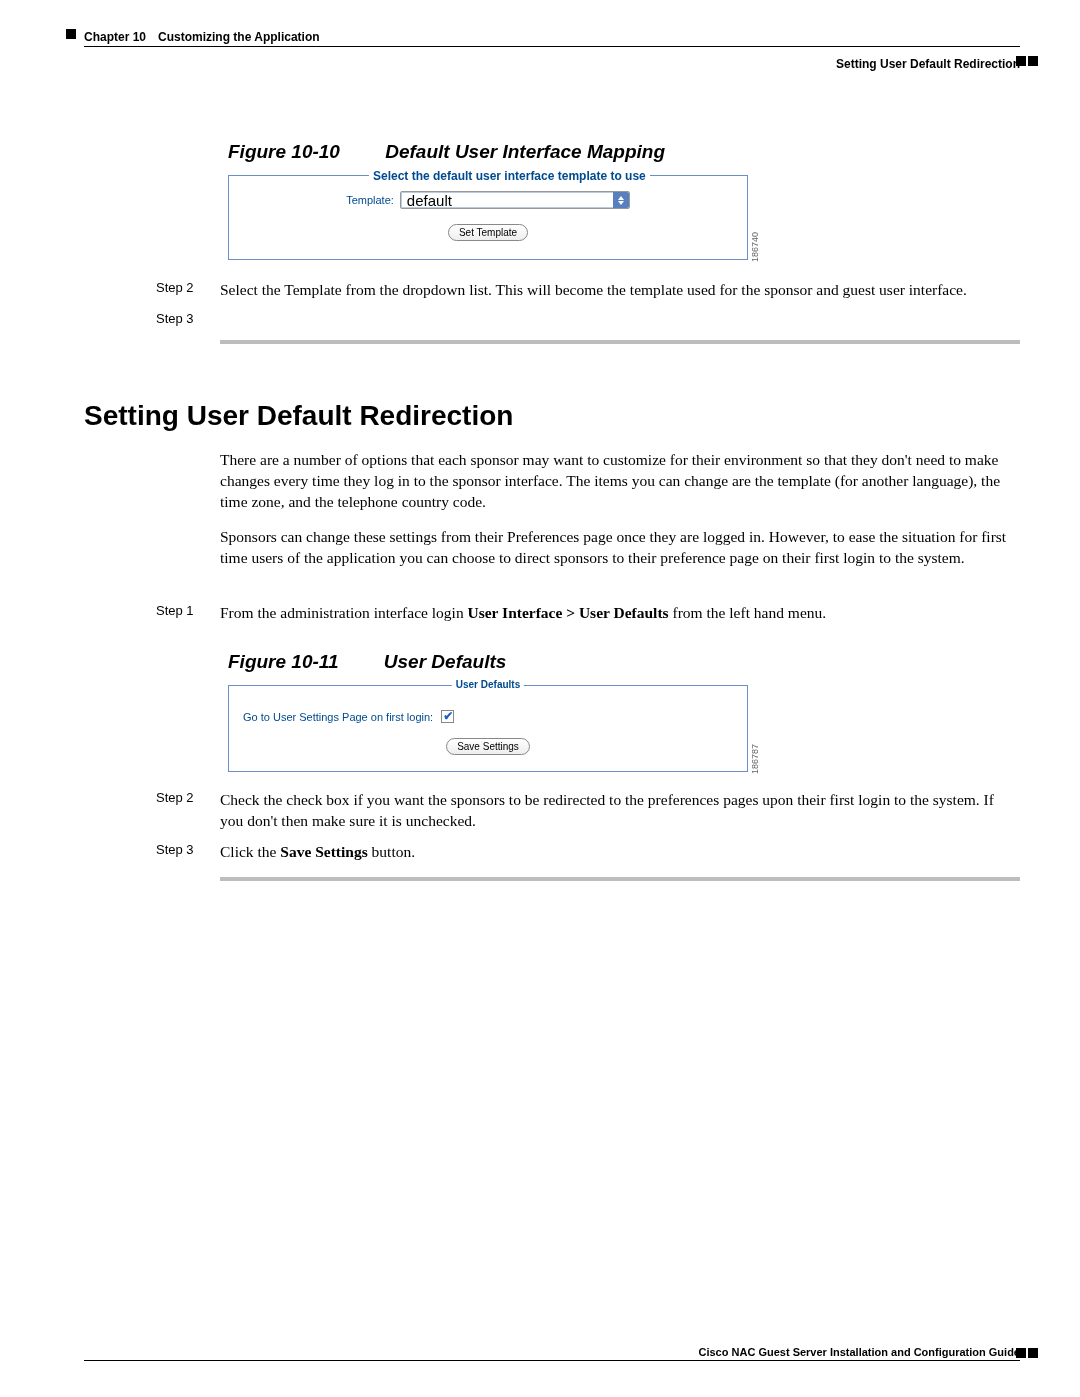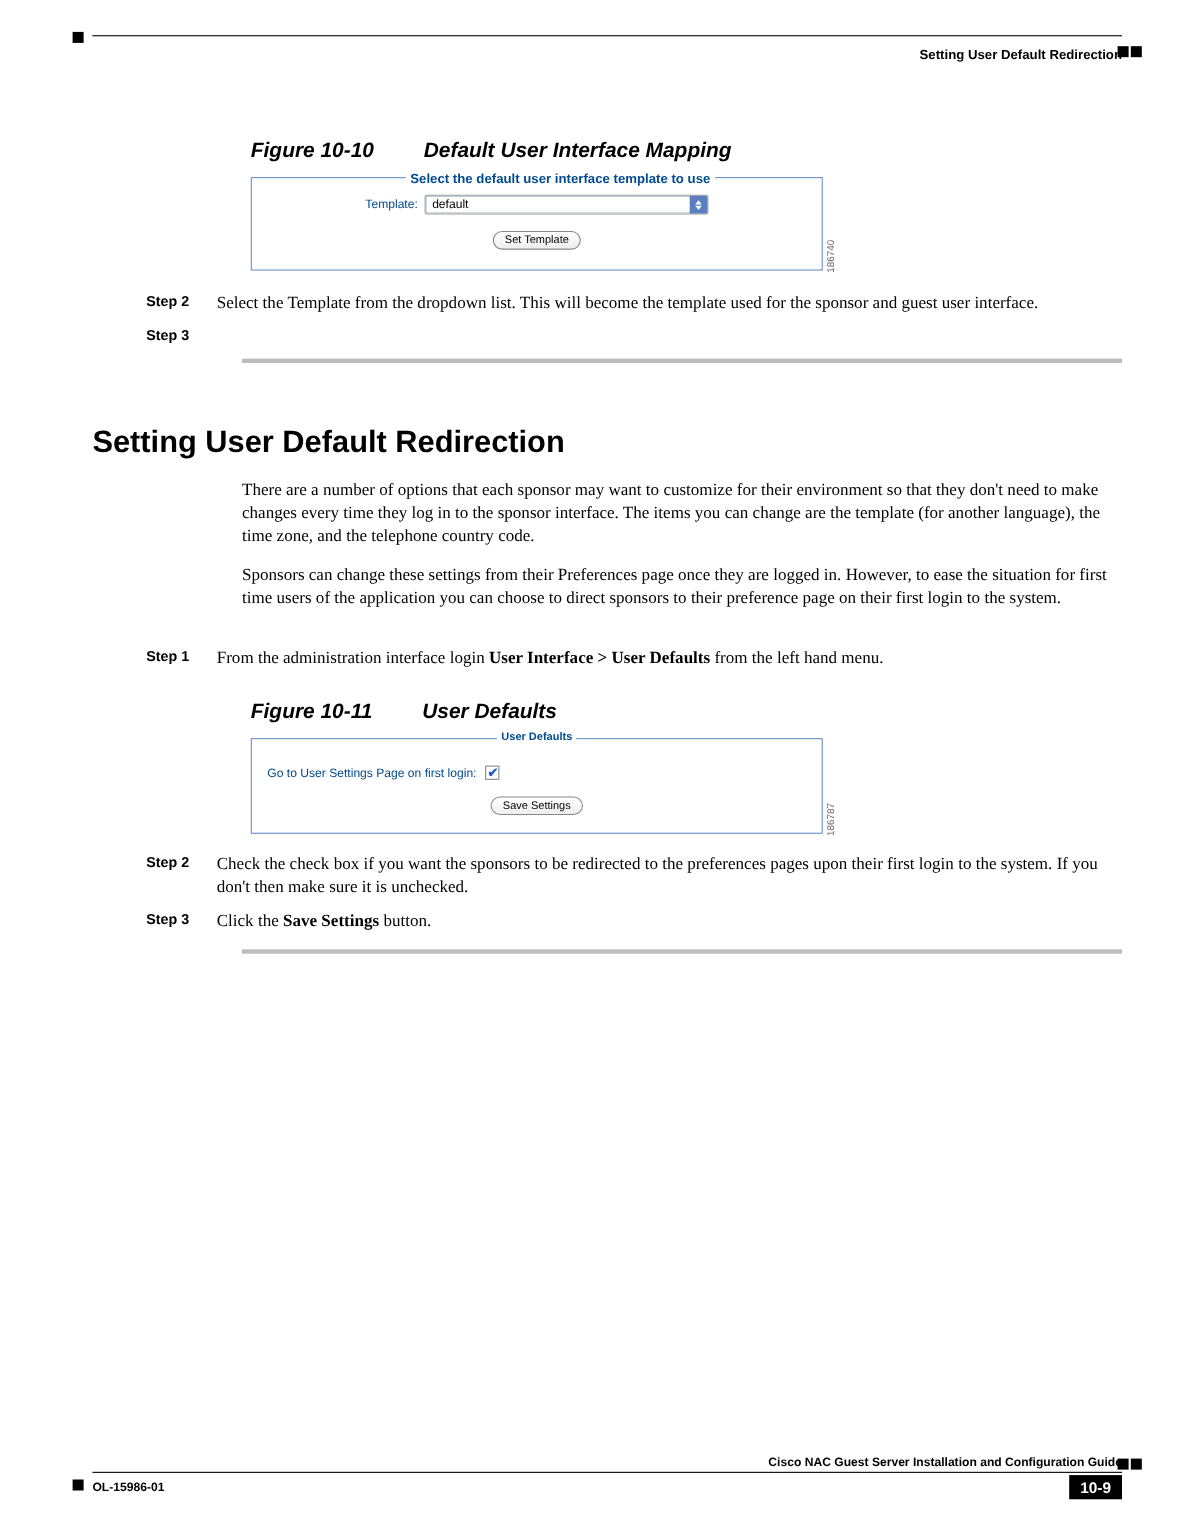--- a/index.html
+++ b/index.html
@@ -96,29 +96,29 @@
       justify-content: center;
       gap: 6px;
       margin-bottom: 14px;
     }
     .template-label {
       font-family: Arial, Helvetica, sans-serif;
       font-size: 11px;
       color: #004a8f;
     }
     .dropdown {
-      width: 258px;
+      width: 230px;
       height: 18px;
       display: flex;
       align-items: center;
       border: 1px solid #999;
       border-radius: 2px;
       background: #fff;
       font-family: Arial, Helvetica, sans-serif;
-      font-size: 11px;
+      font-size: 15px;
       position: relative;
       box-shadow: 0 0 0 1px #bcd inset;
     }
     .dropdown-text { padding: 0 6px; flex: 1; }
     .dropdown-arrows {
       width: 16px;
       height: 100%;
       background: #5a7fbf;
       border-radius: 0 2px 2px 0;
       display: flex;
@@ -159,24 +159,24 @@
       margin-top: 20px;
     }
     .step-row {
       display: flex;
       align-items: flex-start;
       margin-bottom: 10px;
     }
     .step-label {
       font-family: Arial, Helvetica, sans-serif;
       font-size: 13px;
-      font-weight: bold;
+      font-weight: normal;
       width: 64px;
       flex-shrink: 0;
-      margin-left: 49px;
+      margin-left: 72px;
     }
     .step-text {
       flex: 1;
       font-size: 15.5px;
       line-height: 1.35;
     }
     .hr-thick {
       height: 4px;
       background: #bdbdbd;
       margin-left: 136px;
@@ -301,20 +301,24 @@
     .steps-block2 { margin-top: 34px; }
   </style>
 </head>
 <body>
 
 <div class="page">
 
   <div class="header">
     <div class="header-marks-left">
       <div class="mark"></div>
+    </div>
+    <div class="header-top">
+      <span class="chapter-num-prefix">Chapter 10</span>
+      <span>Customizing the Application</span>
     </div>
   </div>
   <div class="header-sub">
     <span>Setting User Default Redirection</span>
     <div class="header-marks-right">
       <div class="mark"></div>
       <div class="mark"></div>
     </div>
   </div>
 
@@ -410,20 +414,15 @@
   </div>
 
   <div class="footer">
     <div class="footer-line">
       <div class="footer-title">Cisco NAC Guest Server Installation and Configuration Guide</div>
       <div class="footer-mark">
         <div class="mark"></div>
         <div class="mark"></div>
       </div>
     </div>
-    <div class="footer-bottom">
-      <div class="footer-mark-left"></div>
-      <span class="doc-id">OL-15986-01</span>
-      <span class="page-num-box">10-9</span>
-    </div>
   </div>
 
 </div>
 
 </body></html>

